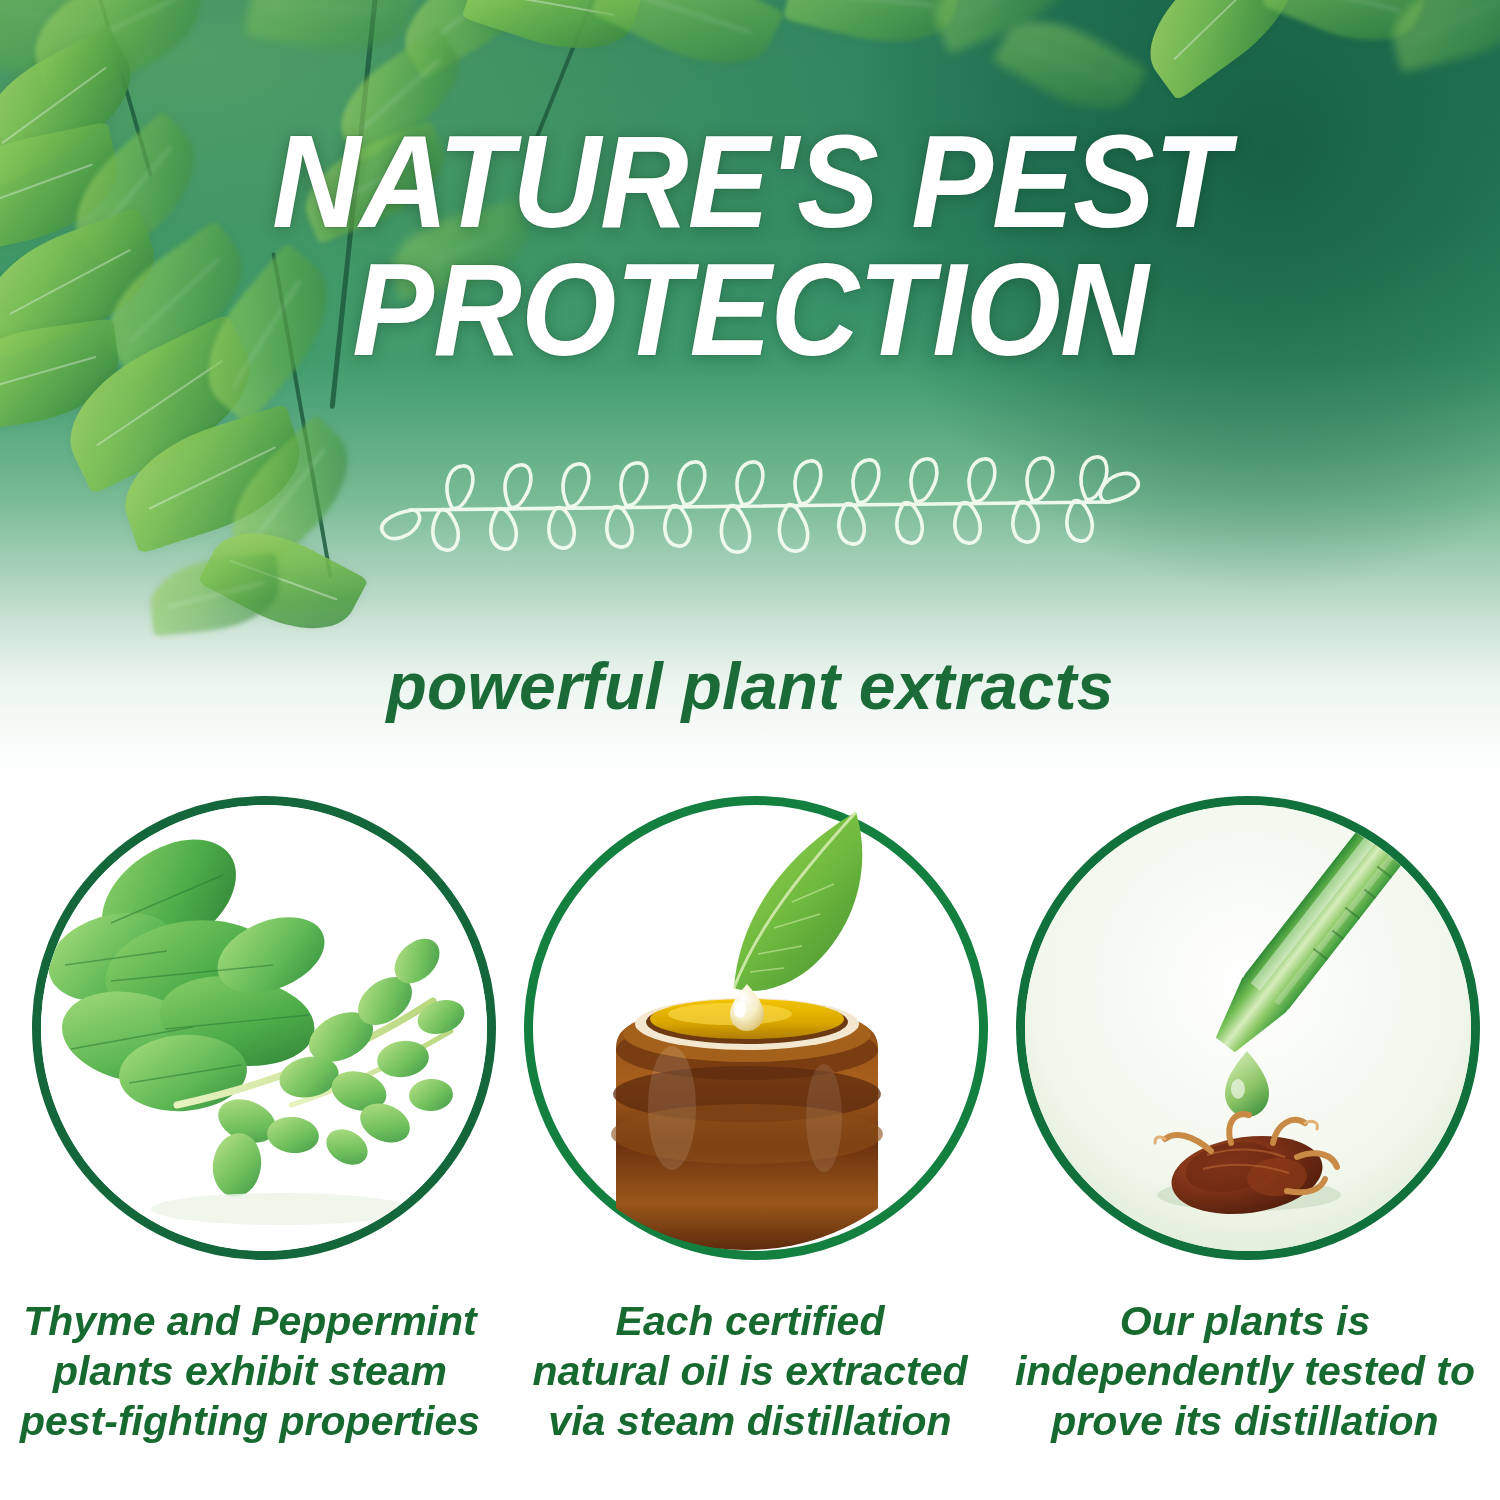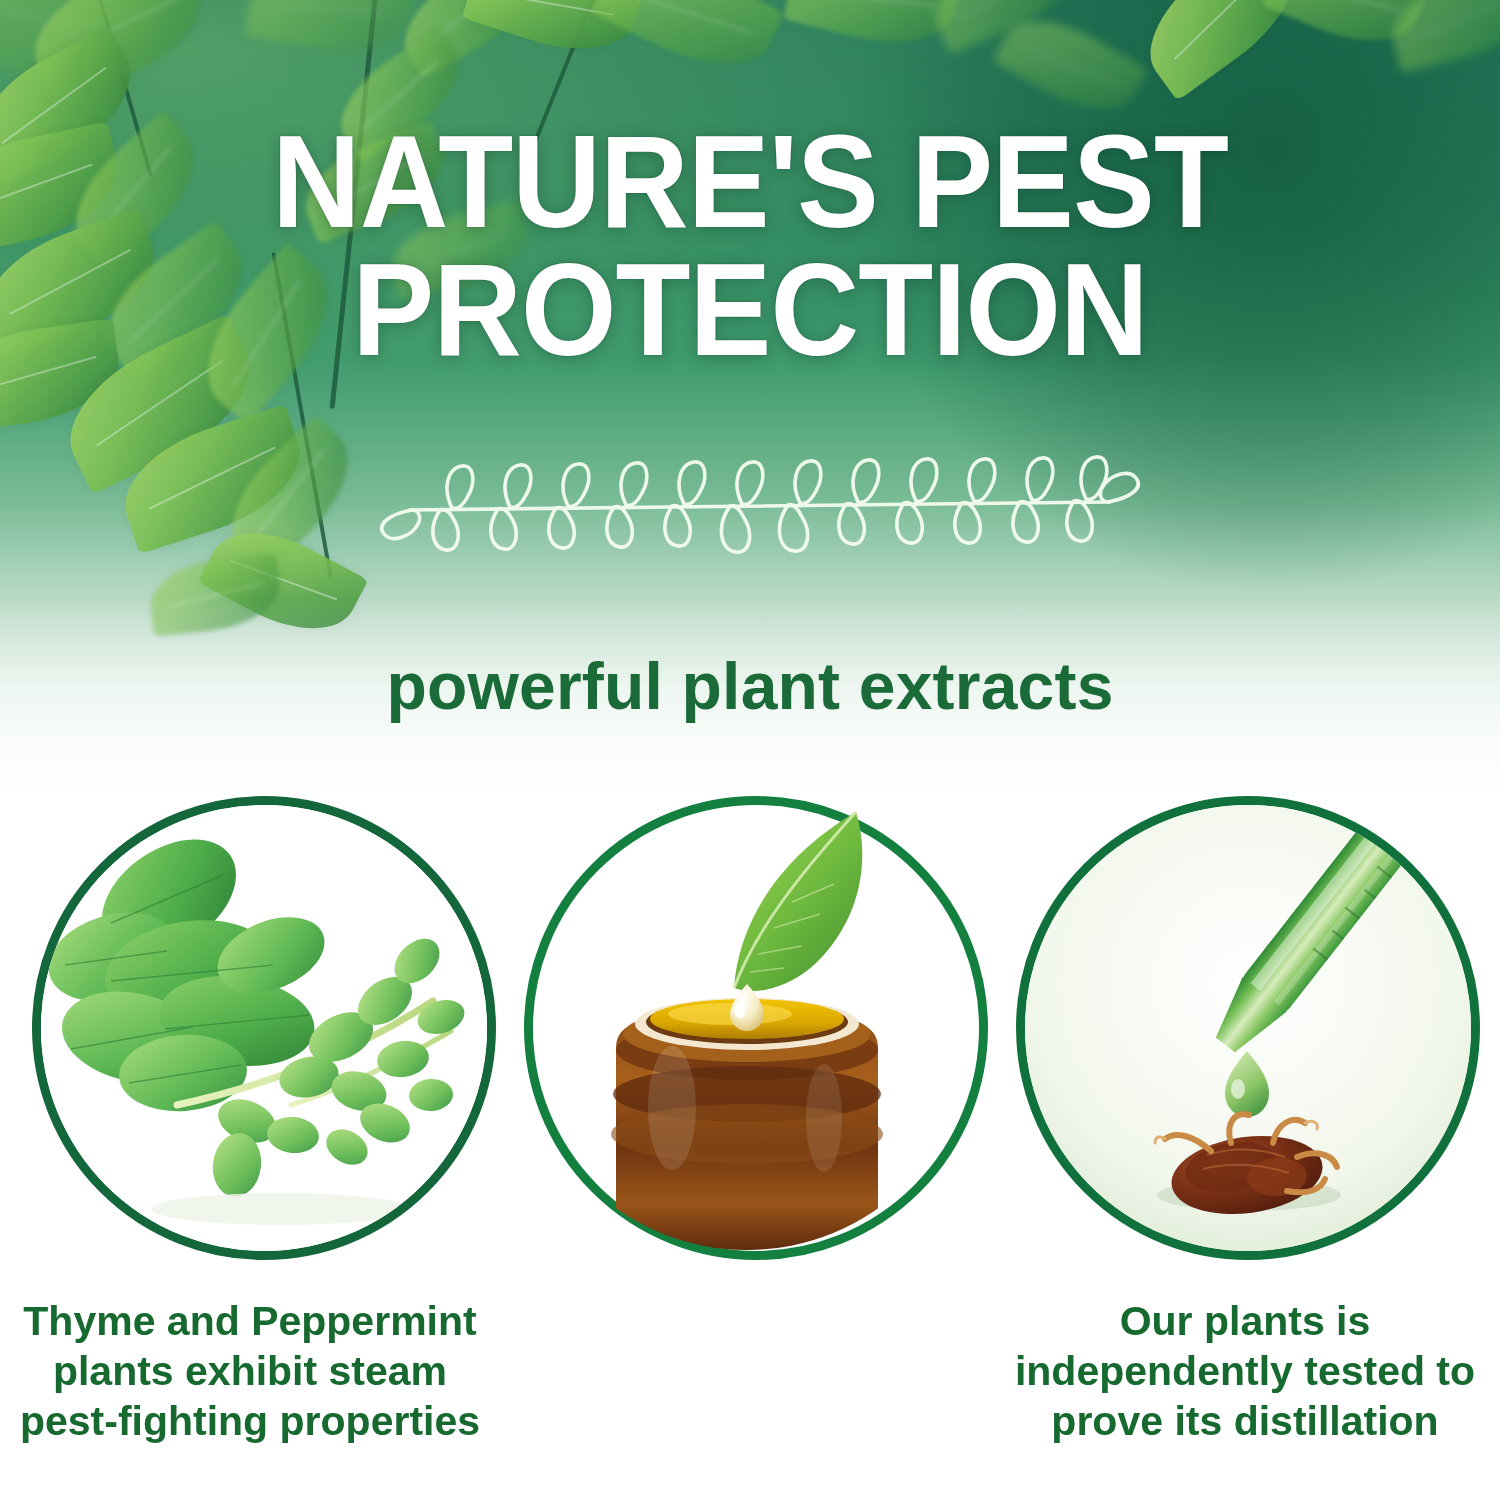--- a/index.html
+++ b/index.html
@@ -1,21 +1,21 @@
 <!DOCTYPE html>
 <html><head>
 <meta charset="utf-8">
 <style>
   html,body{margin:0;padding:0;background:#fff;}
   body{
     width:1500px;height:1500px;overflow:hidden;
     font-family:"Liberation Sans","DejaVu Sans",sans-serif;
     -webkit-font-smoothing:antialiased;
   }
-  .poster{position:relative;width:1500px;height:1500px;background:#ffffff;overflow:hidden;}
+  .poster{position:relative;width:1500px;height:1500px;background:#ffffff;overflow:hidden;font-style:italic;}
 
   
   .bg{position:absolute;inset:0;}
   .bg-base{
     position:absolute;left:0;top:0;width:1500px;height:860px;
     background:
       radial-gradient(120% 80% at 12% 6%, rgba(120,185,110,.55) 0%, rgba(120,185,110,0) 52%),
       radial-gradient(90% 70% at 78% 4%, rgba(42,120,92,.65) 0%, rgba(42,120,92,0) 60%),
       linear-gradient(180deg,
         #1f7a5c 0%,
@@ -413,20 +413,25 @@
       </div>
     </div>
   </div>
 
   <div class="captions">
     <div class="cap p1">
       <span>Thyme and Peppermint</span>
       <span>plants exhibit steam</span>
       <span>pest-fighting properties</span>
     </div>
+    <div class="cap p2">
+      <span>Each certified</span>
+      <span>natural oil is extracted</span>
+      <span>via steam distillation</span>
+    </div>
     <div class="cap p3">
       <span>Our plants is</span>
       <span>independently tested to</span>
       <span>prove its distillation</span>
     </div>
   </div>
 
 </div>
 
 </body></html>

